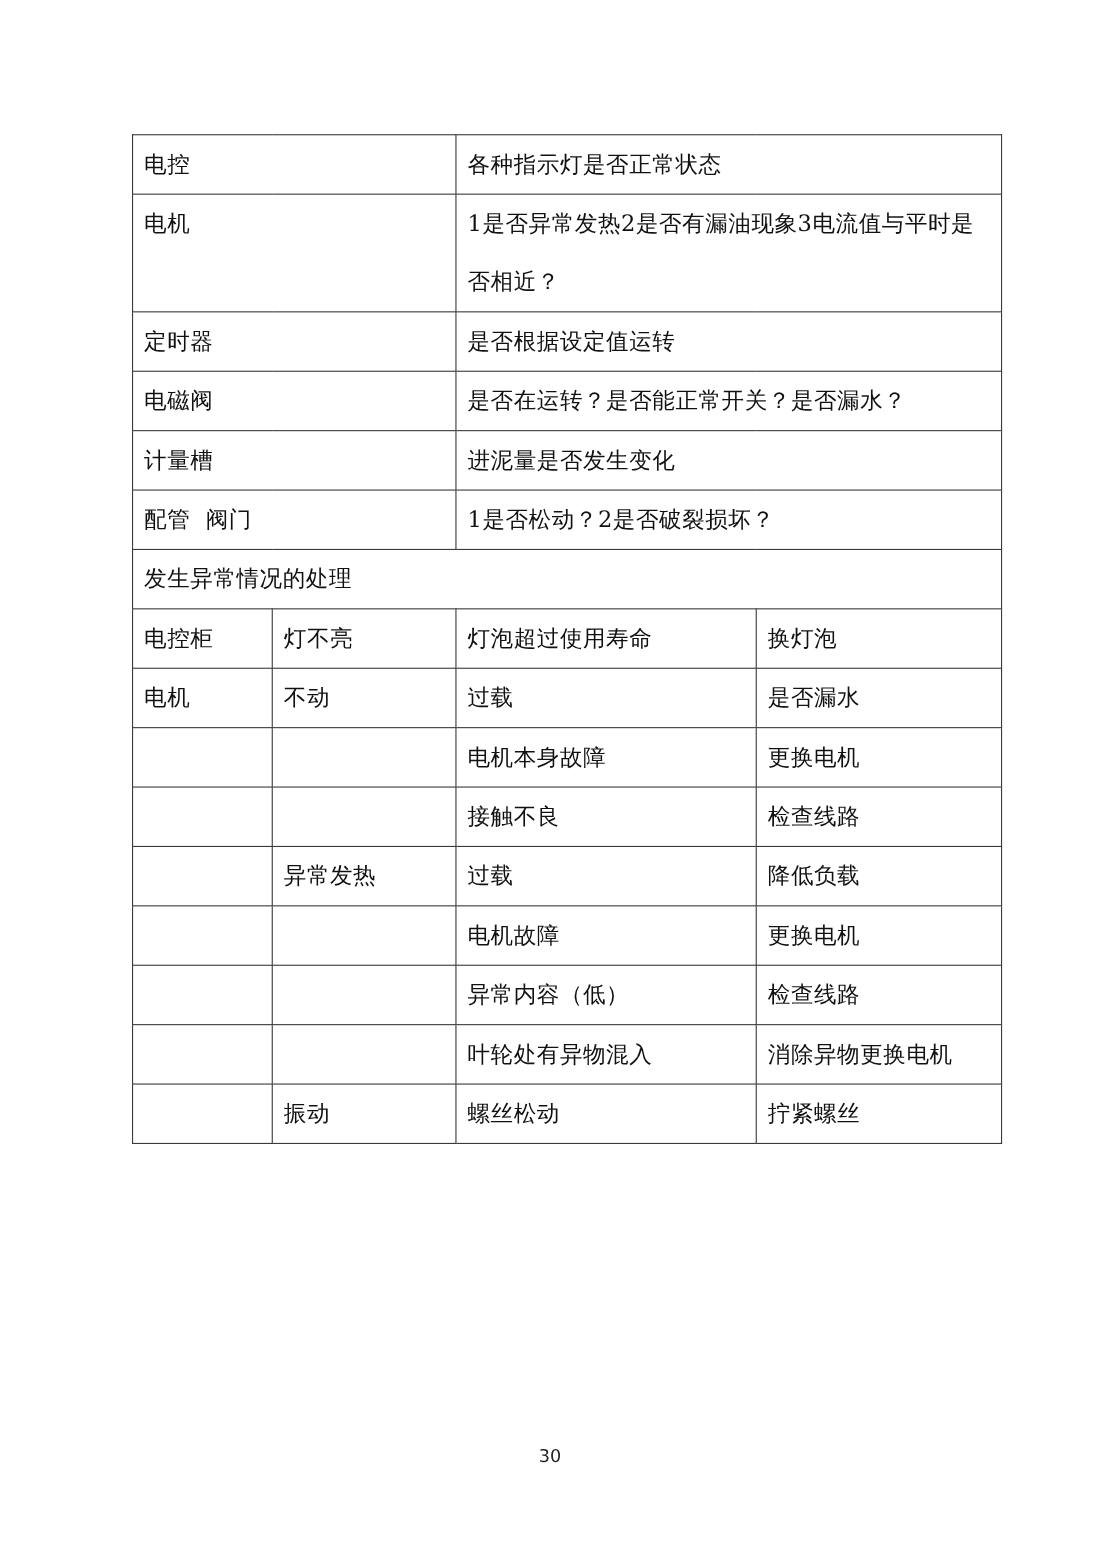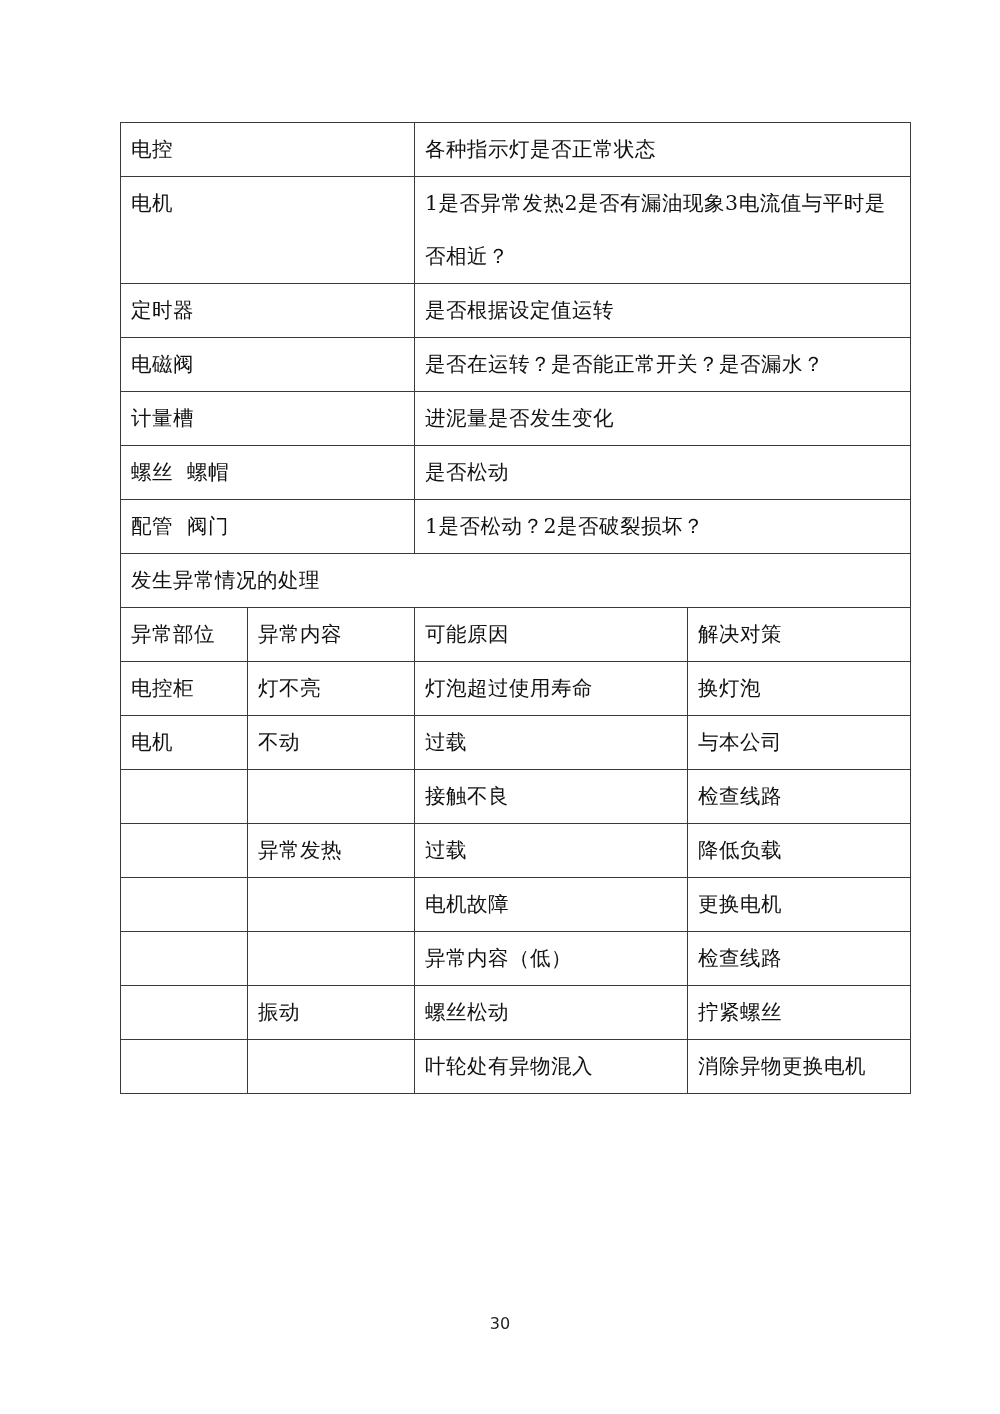--- a/index.html
+++ b/index.html
@@ -41,47 +41,43 @@
       </tr>
       <tr>
         <td colspan="2">电磁阀</td>
         <td colspan="2">是否在运转？是否能正常开关？是否漏水？</td>
       </tr>
       <tr>
         <td colspan="2">计量槽</td>
         <td colspan="2">进泥量是否发生变化</td>
       </tr>
       <tr>
-        <td colspan="2" style="white-space:pre">螺丝  螺帽</td>
-        <td colspan="2">是否松动</td>
-      </tr>
-      <tr>
         <td colspan="2" style="white-space:pre">配管  阀门</td>
         <td colspan="2">1是否松动？2是否破裂损坏？</td>
       </tr>
       <tr>
         <td colspan="4">发生异常情况的处理</td>
-      </tr>
-      <tr>
-        <td>异常部位</td>
-        <td>异常内容</td>
-        <td>可能原因</td>
-        <td>解决对策</td>
       </tr>
       <tr>
         <td>电控柜</td>
         <td>灯不亮</td>
         <td>灯泡超过使用寿命</td>
         <td>换灯泡</td>
       </tr>
       <tr>
         <td>电机</td>
         <td>不动</td>
         <td>过载</td>
-        <td>与本公司</td>
+        <td>是否漏水</td>
+      </tr>
+      <tr>
+        <td></td>
+        <td></td>
+        <td>电机本身故障</td>
+        <td>更换电机</td>
       </tr>
       <tr>
         <td></td>
         <td></td>
         <td>接触不良</td>
         <td>检查线路</td>
       </tr>
       <tr>
         <td></td>
         <td>异常发热</td>
@@ -95,26 +91,26 @@
         <td>更换电机</td>
       </tr>
       <tr>
         <td></td>
         <td></td>
         <td>异常内容（低）</td>
         <td>检查线路</td>
       </tr>
       <tr>
         <td></td>
+        <td></td>
+        <td>叶轮处有异物混入</td>
+        <td>消除异物更换电机</td>
+      </tr>
+      <tr>
+        <td></td>
         <td>振动</td>
         <td>螺丝松动</td>
         <td>拧紧螺丝</td>
-      </tr>
-      <tr>
-        <td></td>
-        <td></td>
-        <td>叶轮处有异物混入</td>
-        <td>消除异物更换电机</td>
       </tr>
     </tbody>
   </table>
   <div class="pagenum">30</div>
 </div>
 
 </body></html>

